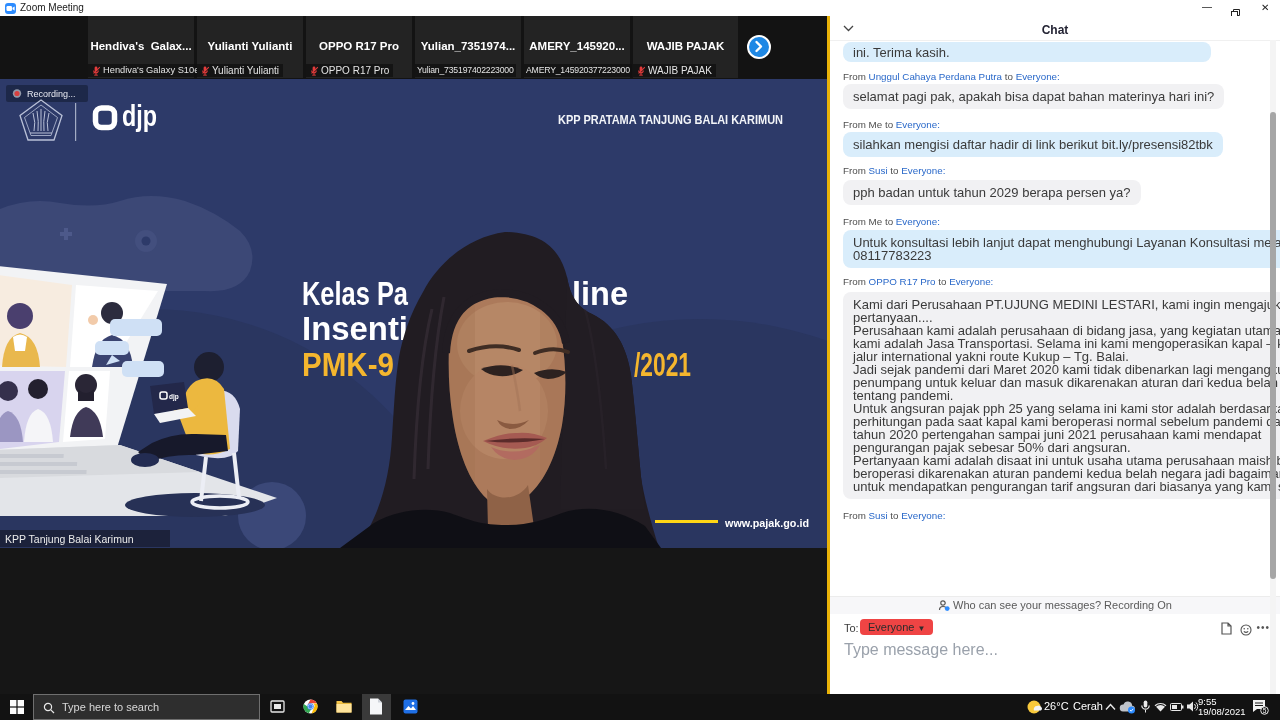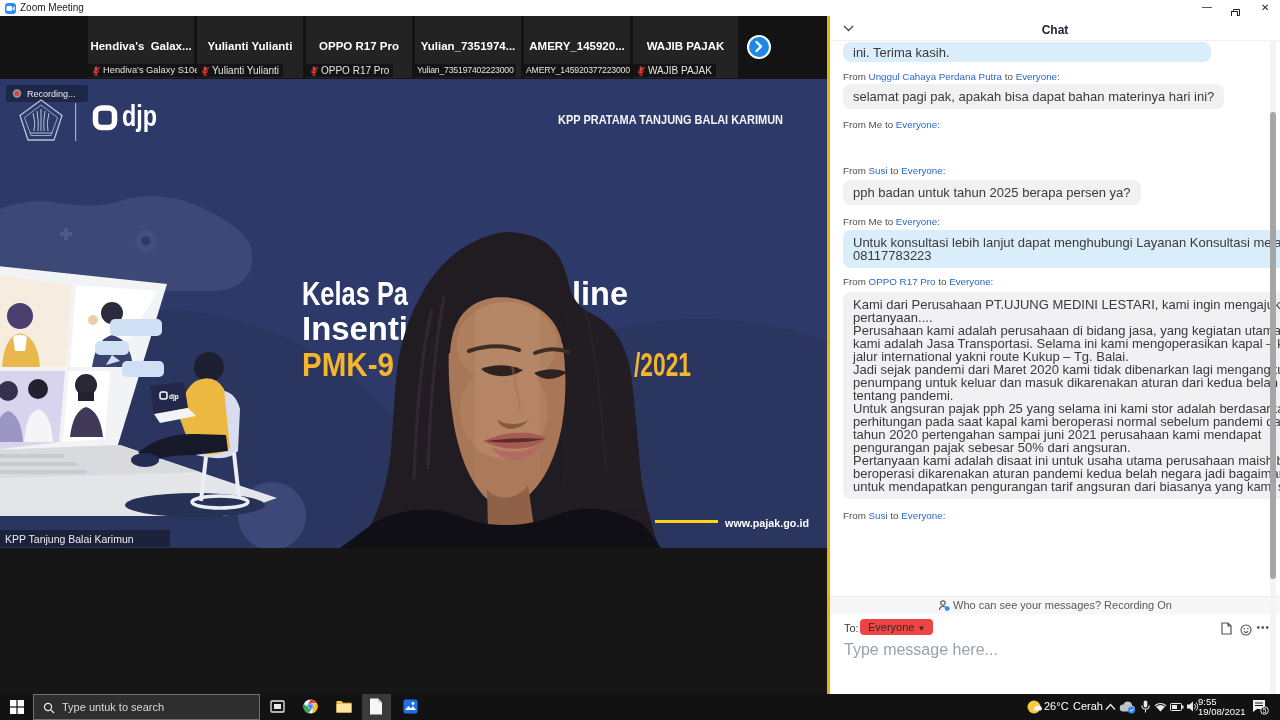--- a/index.html
+++ b/index.html
@@ -258,22 +258,23 @@
 <div style="position:absolute;left:0;top:0;width:100%;height:24px;border-bottom:1px solid #f0f0f0;">
 <svg style="position:absolute;left:13px;top:9px;" width="11" height="7" viewBox="0 0 11 7">
           <path d="M1 1 L5.5 5.5 L10 1" fill="none" stroke="#444" stroke-width="1.3"></path>
         </svg>
 <div style="width:100%;text-align:center;font-size:12px;font-weight:bold;color:#232333;padding-top:7px;">Chat</div>
 </div>
 <div class="bub blue" style="top:26px;padding-top:4px;padding-bottom:3px;width:348px;">ini. Terima kasih.</div>
 <div class="fromline" style="top:55px;">From <span class="nm">Unggul Cahaya Perdana Putra</span> to <span class="nm">Everyone:</span></div>
 <div class="bub" style="top:68px;">selamat pagi pak, apakah bisa dapat bahan materinya hari ini?</div>
 <div class="fromline" style="top:103px;">From Me to <span class="nm">Everyone:</span></div>
+<div class="bub blue" style="top:116px;">silahkan mengisi daftar hadir di link berikut bit.ly/presensi82tbk</div>
 <div class="fromline" style="top:149px;">From <span class="nm">Susi</span> to <span class="nm">Everyone:</span></div>
-<div class="bub" style="top:164px;">pph badan untuk tahun 2025 berapa persen ya?</div>
+<div class="bub" style="top:164px;">pph badan untuk tahun 2029 berapa persen ya?</div>
 <div class="fromline" style="top:200px;">From Me to <span class="nm">Everyone:</span></div>
 <div class="bub blue" style="top:214px;">Untuk konsultasi lebih lanjut dapat menghubungi Layanan Konsultasi melalui WA<br>08117783223</div>
 <div class="fromline" style="top:260px;">From <span class="nm">OPPO R17 Pro</span> to <span class="nm">Everyone:</span></div>
 <div class="bub" style="top:276px;">Kami dari Perusahaan PT.UJUNG MEDINI LESTARI, kami ingin mengajukan<br>
 pertanyaan....<br>
 Perusahaan kami adalah perusahaan di bidang jasa, yang kegiatan utama usaha<br>
 kami adalah Jasa Transportasi. Selama ini kami mengoperasikan kapal – kapal untuk<br>
 jalur international yakni route Kukup – Tg. Balai.<br>
 Jadi sejak pandemi dari Maret 2020 kami tidak dibenarkan lagi mengangkut<br>
 penumpang untuk keluar dan masuk dikarenakan aturan dari kedua belah negara<br>
@@ -317,21 +318,21 @@
           <rect x="7.6" y="0" width="6.4" height="6.4"></rect>
           <rect x="0" y="7.6" width="6.4" height="6.4"></rect>
           <rect x="7.6" y="7.6" width="6.4" height="6.4"></rect>
         </g>
       </svg>
 <div style="position:absolute;left:33px;top:0;width:227px;height:26px;background:#2e2e2e;border:1px solid #6f6f6f;box-sizing:border-box;">
 <svg style="position:absolute;left:9px;top:7px;" width="12" height="12" viewBox="0 0 12 12">
           <circle cx="5" cy="5" r="3.6" fill="none" stroke="#e8e8e8" stroke-width="1.2"></circle>
           <path d="M7.8 7.8 L11 11" stroke="#e8e8e8" stroke-width="1.2"></path>
         </svg>
-<span style="position:absolute;left:28px;top:6px;font-size:11px;color:#d8d8d8;">Type untuk to search</span>
+<span style="position:absolute;left:28px;top:6px;font-size:11px;color:#d8d8d8;">Type here to search</span>
 </div>
 <svg class="tico" style="left:270px;" width="15" height="15" viewBox="0 0 15 15">
         <rect x="1" y="2" width="13" height="11" rx="1" fill="none" stroke="#e8e8e8" stroke-width="1.3"></rect>
         <rect x="4" y="5" width="7" height="5" fill="#e8e8e8"></rect>
       </svg>
 <svg class="tico" style="left:303px;" width="15" height="15" viewBox="0 0 15 15">
         <circle cx="7.5" cy="7.5" r="7" fill="#fff"></circle>
         <path d="M7.5 0.5 a7 7 0 0 1 6.2 3.7 l-6.2 0 a3.5 3.5 0 0 0 -3 1.7 Z" fill="#ea4335"></path>
         <path d="M0.8 5 a7 7 0 0 0 5 9.3 l3.1-5.4 a3.5 3.5 0 0 1 -4.4-1.5 Z" fill="#34a853"></path>
         <path d="M13.9 4.4 a7 7 0 0 1 -5.3 10 l2.3-5.6 a3.5 3.5 0 0 0 -0.4-4.4 Z" fill="#fbbc05"></path>

